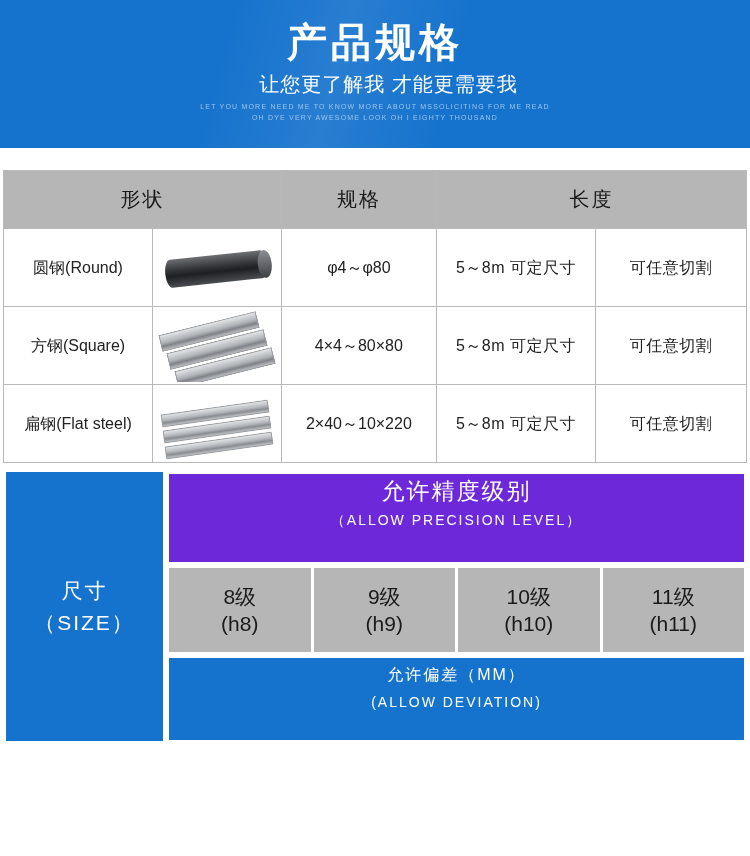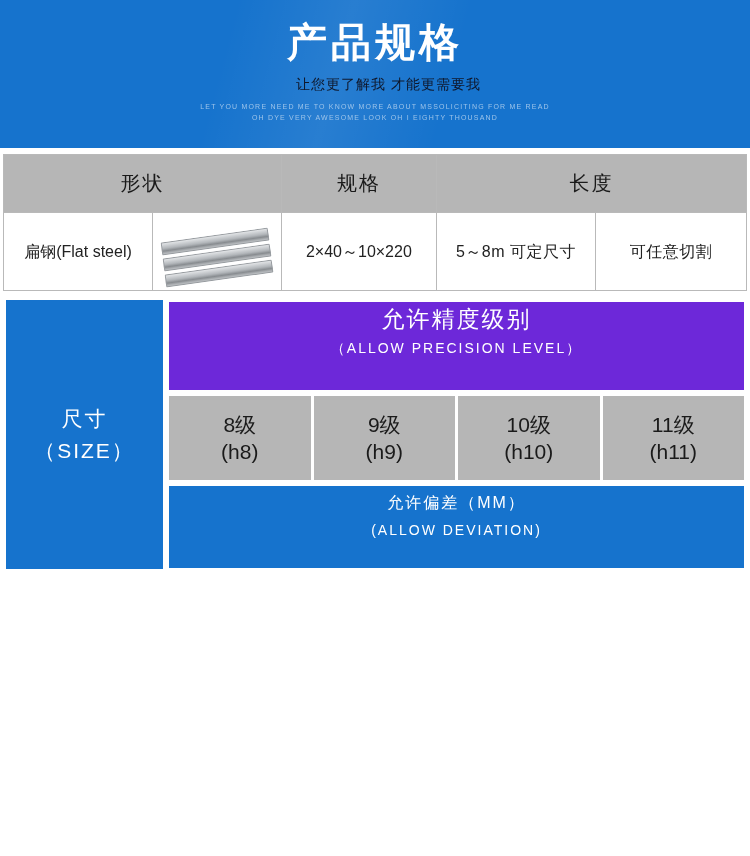--- a/index.html
+++ b/index.html
@@ -42,22 +42,22 @@
     padding-top: 18px;
   }
   .header-title {
     color: #ffffff;
     font-size: 40px;
     font-weight: bold;
     letter-spacing: 4px;
     line-height: 48px;
   }
   .header-sub {
-    color: #0f172a;
-    font-size: 14px;
+    color: #ffffff;
+    font-size: 20px;
     letter-spacing: 1px;
     margin-top: 8px;
     line-height: 20px;
     padding-left: 27px;
   }
   .header-en1 {
     color: #9dc4ea;
     font-size: 7px;
     letter-spacing: 1.2px;
     margin-top: 7px;
@@ -66,20 +66,21 @@
   .header-en2 {
     color: #9dc4ea;
     font-size: 7px;
     letter-spacing: 1.2px;
     line-height: 11px;
   }
 
   
   .spec-wrap {
     padding: 6px 3px 0 3px;
+    margin-top: 16px;
   }
   table.spec {
     width: 744px;
     border-collapse: collapse;
     table-layout: fixed;
   }
   table.spec th, table.spec td {
     border: 1px solid #b9b9b9;
     text-align: center;
     vertical-align: middle;
@@ -289,20 +290,44 @@
           <col class="col-cut">
       </colgroup>
       <thead>
         <tr>
           <th colspan="2">形状</th>
           <th>规格</th>
           <th colspan="2">长度</th>
         </tr>
       </thead>
       <tbody>
+        <tr>
+          <td class="cell-shape">圆钢(Round)</td>
+          <td class="prod-img">
+            <div class="img-box">
+                <div class="round-bar"></div>
+              </div>
+          </td>
+          <td class="cell-size">φ4～φ80</td>
+          <td class="cell-len">5～8m 可定尺寸</td>
+          <td class="cell-cut">可任意切割</td>
+        </tr>
+        <tr>
+          <td class="cell-shape">方钢(Square)</td>
+          <td class="prod-img">
+            <div class="img-box">
+              <div class="sq-bar sq1"></div>
+                <div class="sq-bar sq2"></div>
+                <div class="sq-bar sq3"></div>
+            </div>
+          </td>
+          <td class="cell-size">4×4～80×80</td>
+          <td class="cell-len">5～8m 可定尺寸</td>
+          <td class="cell-cut">可任意切割</td>
+        </tr>
         <tr>
           <td class="cell-shape">扁钢(Flat steel)</td>
           <td class="prod-img">
             <div class="img-box">
               <div class="flat-bar fl1"></div>
                 <div class="flat-bar fl2"></div>
                 <div class="flat-bar fl3"></div>
             </div>
           </td>
           <td class="cell-size">2×40～10×220</td>

